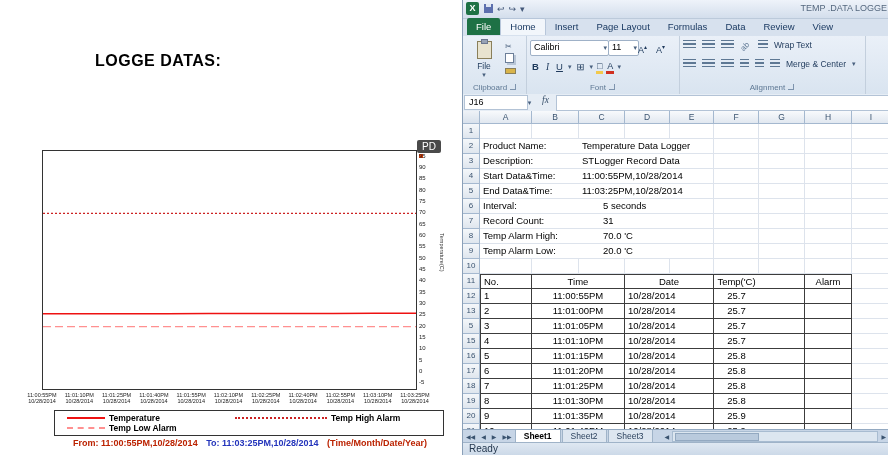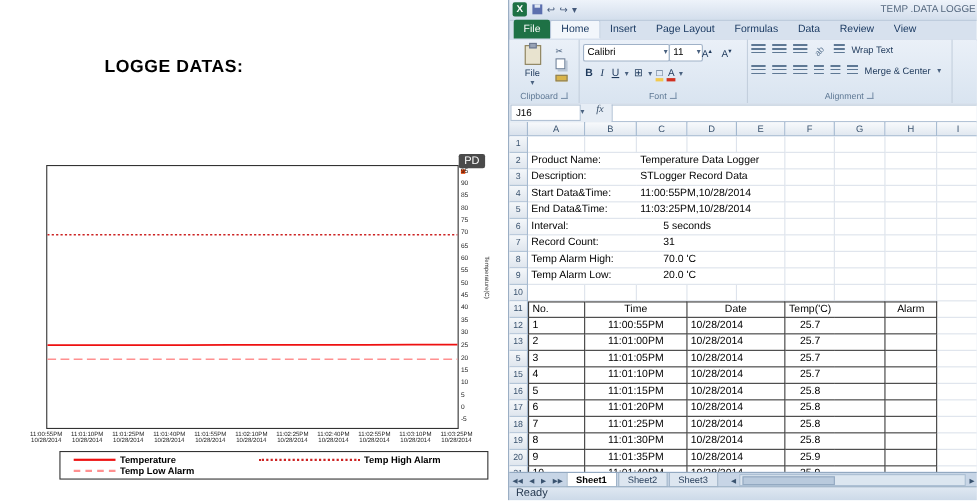--- a/index.html
+++ b/index.html
@@ -221,20 +221,25 @@
       <div class="lg-item" style="left:180px;top:2px;">
         <span class="lg-line lg-high"></span>
         <span class="lg-label">Temp High Alarm</span>
       </div>
       <div class="lg-item" style="left:12px;top:12px;">
         <span class="lg-line lg-low"></span>
         <span class="lg-label">Temp Low Alarm</span>
       </div>
     </div>
 
+    <div class="caption">
+      <span class="cap-from">From: 11:00:55PM,10/28/2014</span>
+      <span class="cap-to">To: 11:03:25PM,10/28/2014</span>
+      <span class="cap-note">(Time/Month/Date/Year)</span>
+    </div>
   </div>
 
   <div class="excel">
 
     <div class="titlebar">
       <div class="appicon">X</div>
       <div class="qat">
         <span class="qbtn"><span class="floppy"></span></span>
         <span class="qbtn">↩</span>
         <span class="qbtn">↪</span>

